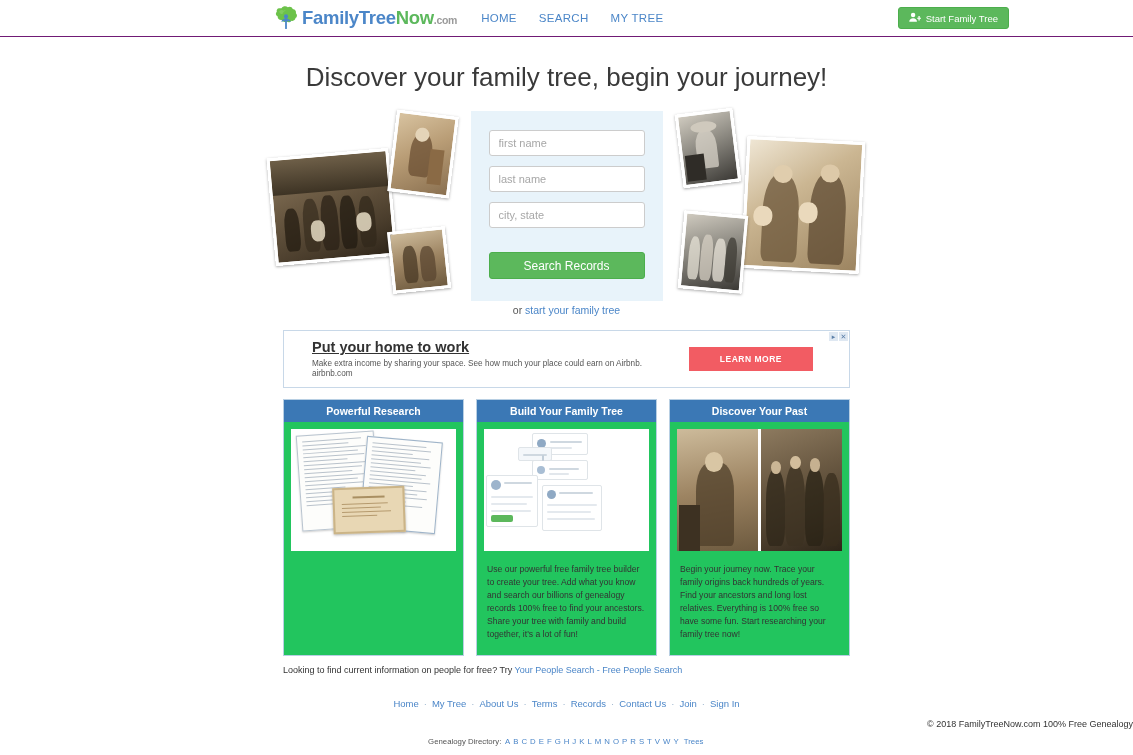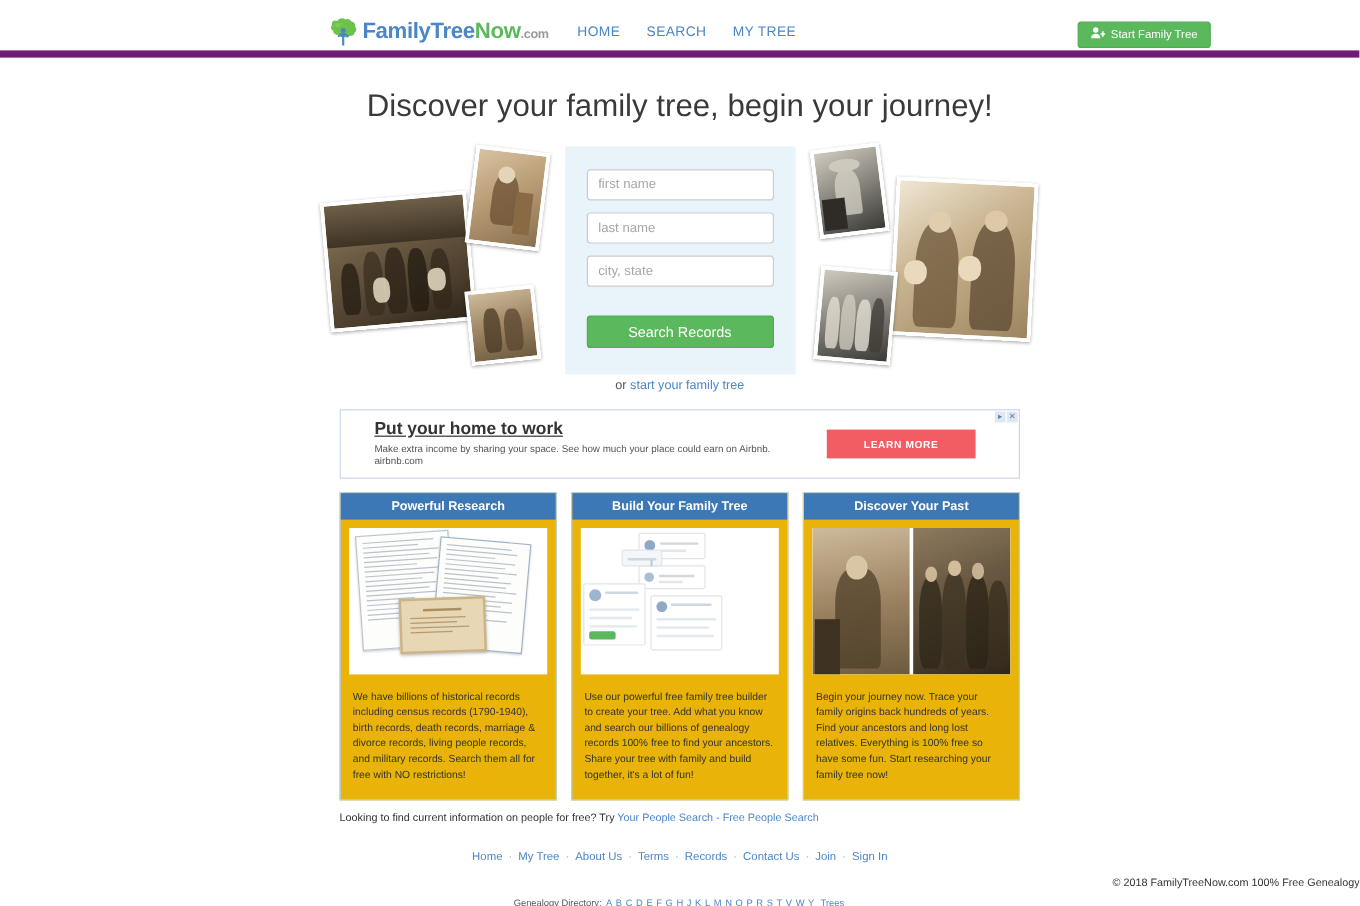--- a/index.html
+++ b/index.html
@@ -9,26 +9,25 @@
     width: 1133px; height: 755px;
     background: #ffffff;
     font-family: "Liberation Sans", sans-serif;
     color: #333;
     overflow: hidden;
   }
 
   
   .header {
     height: 37px;
-    border-bottom: 6px solid #701a75;
+    border-bottom: 1px solid #701a75;
     display: flex;
     align-items: flex-start;
     background: #fff;
     position: relative;
-    margin-top: 11px;
   }
   .header-inner {
     width: 585px;
     margin: 0 auto;
     display: flex;
     align-items: center;
     position: relative;
     height: 100%;
   }
   .logo { display: flex; align-items: center; gap: 4px; text-decoration: none; }
@@ -205,21 +204,21 @@
   
   .cards {
     width: 567px;
     margin: 11px auto 0;
     display: flex;
     gap: 12px;
   }
   .card {
     flex: 1;
     border: 1px solid #b8cfe3;
-    background: #eab308;
+    background: #22c55e;
     display: flex;
     flex-direction: column;
   }
   .card-head {
     background: #3b78b5;
     color: #fff;
     font-size: 10.5px;
     font-weight: bold;
     text-align: center;
     padding: 5px 0;
@@ -471,21 +470,20 @@
       <div class="cert" style="left:42px;top:58px;width:72px;height:46px;transform:rotate(-2deg);">
         <div class="rec-lines" style="inset:7px">
             <i style="width:58%;margin:0 auto 5px;background:#a98f62;height:2px"></i>
             <i style="width:86%;background:#b59a6e"></i>
             <i style="width:72%;background:#b59a6e"></i>
             <i style="width:90%;background:#b59a6e"></i>
             <i style="width:64%;background:#b59a6e"></i>
           </div>
       </div>
     </div>
-    <div class="card-text">We have billions of historical records including census records (1790-1940), birth records, death records, marriage &amp; divorce records, living people records, and military records. Search them all for free with NO restrictions!</div>
   </div>
 
   <div class="card">
     <div class="card-head">Build Your Family Tree</div>
     <div class="card-img">
       <div class="tb" style="left:48px;top:4px;width:56px;height:22px;">
         <div class="tb-av" style="left:4px;top:5px;width:9px;height:9px;"></div>
         <div class="tb-bar" style="left:17px;top:7px;width:32px;"></div>
         <div class="tb-bar" style="left:17px;top:13px;width:22px;background:#e2e7ec;"></div>
       </div>

